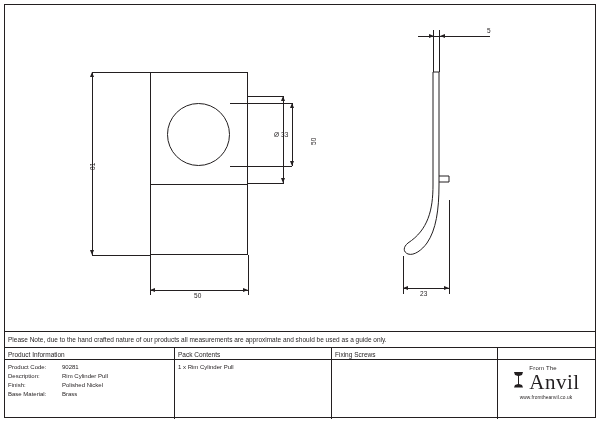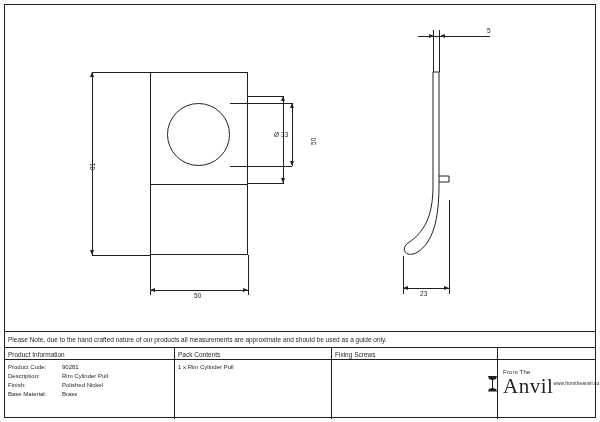--- a/index.html
+++ b/index.html
@@ -143,20 +143,21 @@
     white-space: nowrap;
   }
   
   #logo {
     position: absolute;
     left: 497px;
     top: 348px;
     width: 98px;
     height: 69px;
     display: flex;
+    flex-direction: column;
     align-items: center;
     justify-content: center;
   }
   #logo-top {
     font-size: 6px;
     color: #231f20;
     letter-spacing: 0.2px;
     margin-bottom: 1px;
   }
   #logo-main {

